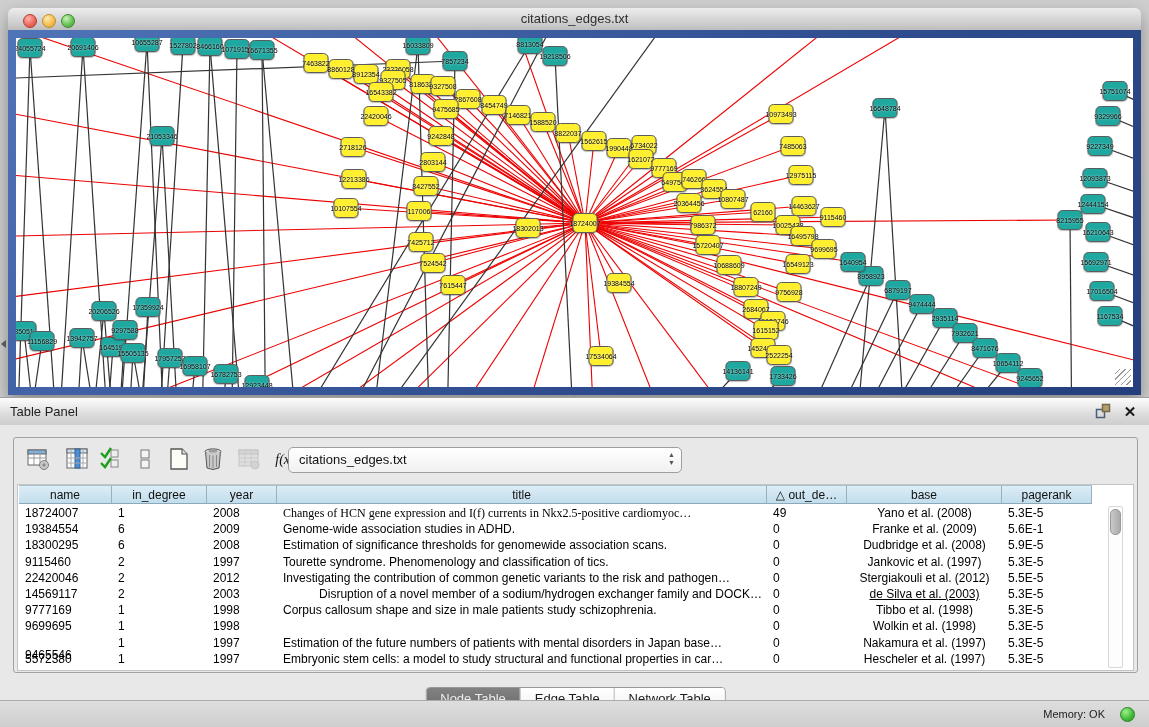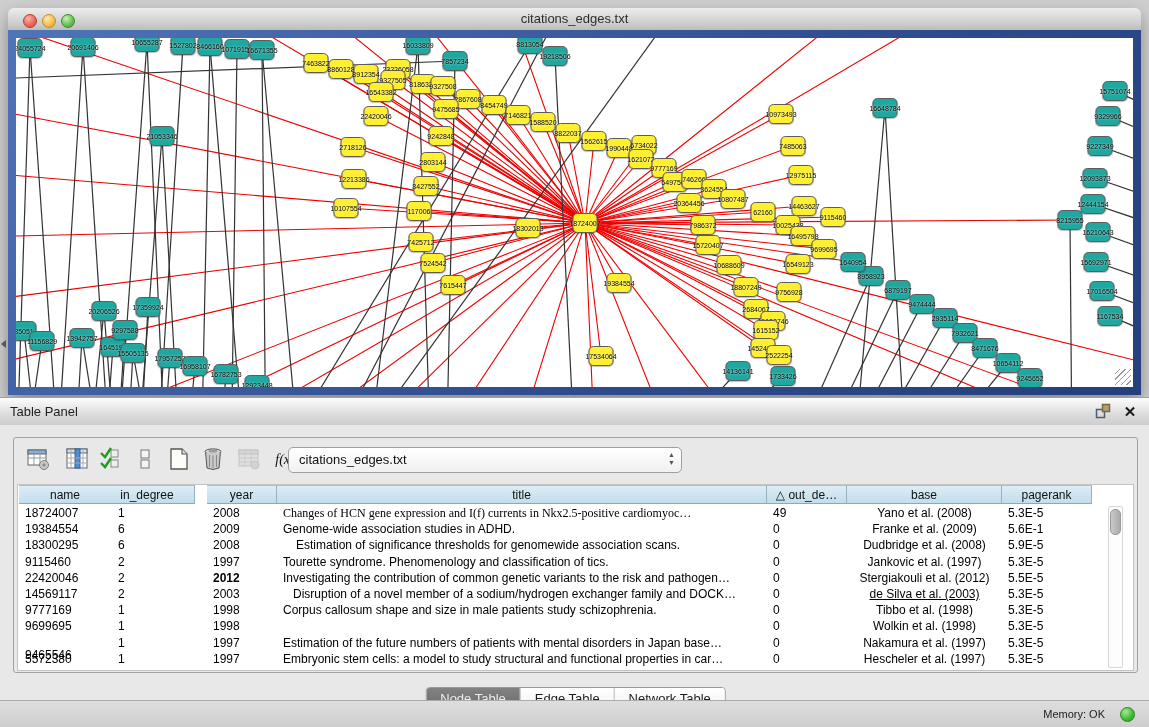--- a/index.html
+++ b/index.html
@@ -642,21 +642,21 @@
         </button>
       </div>
       <div class="combo">
         <span class="val">citations_edges.txt</span>
         <span class="steppers">▲<br>▼</span>
       </div>
 
       <div class="table-white">
         <div class="thead" id="thead">
             <div class="th" style="left: 1px; width: 93px;">name</div>
-            <div class="th" style="left: 82px; width: 95px;">in_degree</div>
+            <div class="th" style="left: 94px; width: 95px;">in_degree</div>
             <div class="th" style="left: 189px; width: 70px;">year</div>
             <div class="th" style="left: 259px; width: 490px;">title</div>
             <div class="th" style="left: 749px; width: 80px;">△ out_de…</div>
             <div class="th" style="left: 829px; width: 155px;">base</div>
             <div class="th" style="left: 984px; width: 90px;">pagerank</div>
           </div>
         <div class="rows" id="tbody">
             <div class="tr" style="top: 0px;">
               <div class="td" style="left: 1px; width: 93px;">18724007</div>
               <div class="td" style="left: 94px; width: 95px;">1</div>
@@ -672,48 +672,48 @@
               <div class="td" style="left: 189px; width: 70px;">2009</div>
               <div class="td" style="left: 259px; width: 490px;">Genome-wide association studies in ADHD.</div>
               <div class="td" style="left: 749px; width: 80px;">0</div>
               <div class="td center" style="left: 829px; width: 155px;">Franke et al. (2009)</div>
               <div class="td" style="left: 984px; width: 90px;">5.6E-1</div>
             </div>
             <div class="tr" style="top: 32.4px;">
               <div class="td" style="left: 1px; width: 93px;">18300295</div>
               <div class="td" style="left: 94px; width: 95px;">6</div>
               <div class="td" style="left: 189px; width: 70px;">2008</div>
-              <div class="td" style="left: 272px; width: 490px;">Estimation of significance thresholds for genomewide association scans.</div>
+              <div class="td" style="left: 259px; width: 490px;">Estimation of significance thresholds for genomewide association scans.</div>
               <div class="td" style="left: 749px; width: 80px;">0</div>
               <div class="td center" style="left: 829px; width: 155px;">Dudbridge et al. (2008)</div>
               <div class="td" style="left: 984px; width: 90px;">5.9E-5</div>
             </div>
             <div class="tr" style="top: 48.6px;">
               <div class="td" style="left: 1px; width: 93px;">9115460</div>
               <div class="td" style="left: 94px; width: 95px;">2</div>
               <div class="td" style="left: 189px; width: 70px;">1997</div>
               <div class="td" style="left: 259px; width: 490px;">Tourette syndrome. Phenomenology and classification of tics.</div>
               <div class="td" style="left: 749px; width: 80px;">0</div>
               <div class="td center" style="left: 829px; width: 155px;">Jankovic et al. (1997)</div>
               <div class="td" style="left: 984px; width: 90px;">5.3E-5</div>
             </div>
             <div class="tr" style="top: 64.8px;">
               <div class="td" style="left: 1px; width: 93px;">22420046</div>
               <div class="td" style="left: 94px; width: 95px;">2</div>
-              <div class="td" style="left: 189px; width: 70px; font-weight: bold;">2012</div>
+              <div class="td" style="left: 189px; width: 70px;">2012</div>
               <div class="td" style="left: 259px; width: 490px;">Investigating the contribution of common genetic variants to the risk and pathogen…</div>
               <div class="td" style="left: 749px; width: 80px;">0</div>
               <div class="td center" style="left: 829px; width: 155px;">Stergiakouli et al. (2012)</div>
               <div class="td" style="left: 984px; width: 90px;">5.5E-5</div>
             </div>
             <div class="tr" style="top: 81px;">
               <div class="td" style="left: 1px; width: 93px;">14569117</div>
               <div class="td" style="left: 94px; width: 95px;">2</div>
               <div class="td" style="left: 189px; width: 70px;">2003</div>
-              <div class="td" style="left: 269px; width: 490px;">Disruption of a novel member of a sodium/hydrogen exchanger family and DOCK…</div>
+              <div class="td" style="left: 254px; width: 490px; text-align: right;">Disruption of a novel member of a sodium/hydrogen exchanger family and DOCK…</div>
               <div class="td" style="left: 749px; width: 80px;">0</div>
               <div class="td center" style="left: 829px; width: 155px; text-decoration: underline;">de Silva et al. (2003)</div>
               <div class="td" style="left: 984px; width: 90px;">5.3E-5</div>
             </div>
             <div class="tr" style="top: 97.2px;">
               <div class="td" style="left: 1px; width: 93px;">9777169</div>
               <div class="td" style="left: 94px; width: 95px;">1</div>
               <div class="td" style="left: 189px; width: 70px;">1998</div>
               <div class="td" style="left: 259px; width: 490px;">Corpus callosum shape and size in male patients study schizophrenia.</div>
               <div class="td" style="left: 749px; width: 80px;">0</div>

